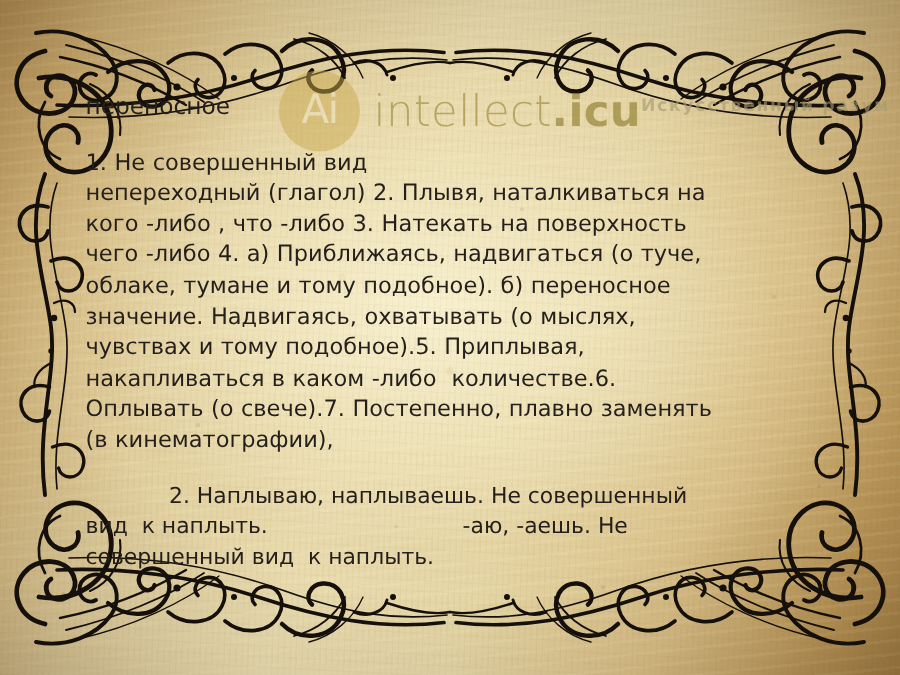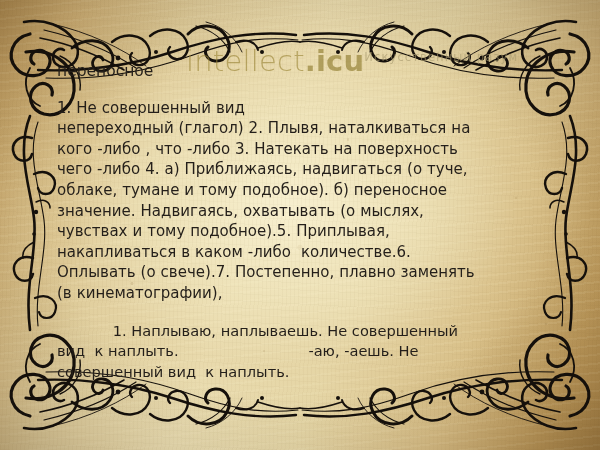--- a/index.html
+++ b/index.html
@@ -105,20 +105,21 @@
     font-weight: 300;
     white-space: nowrap;
   }
   .wm-title b { font-weight: 700; color: #8d7a2c; }
   .wm-sub {
     margin-top: 5px;
     font-size: 11.5px;
     color: #a89a6e;
     letter-spacing: 1.1px;
     white-space: nowrap;
+    font-weight: bold;
   }
 
   
   .content {
     position: absolute;
     left: 57px;
     top: 62px;
     width: 486px;
     color: #2a2622;
   }
@@ -233,36 +234,39 @@
       <g transform="translate(0,450) scale(1,-1)">
           <use href="#cornerspin" x="16" y="42"></use>
         </g>
       <g transform="translate(600,450) scale(-1,-1)">
           <use href="#cornerspin" x="16" y="42"></use>
         </g>
     </svg>
   </div>
 
   <div class="watermark">
+    <div class="wm-badge">
+      <span>Ai</span>
+    </div>
     <div class="wm-text">
       <div class="wm-title"><span>intellect</span><b>.icu</b></div>
       <div class="wm-sub">Искусственный  разум</div>
     </div>
   </div>
 
   <div class="content">
     <div class="headword">переносное</div>
     <div class="body-text">1. Не совершенный вид
 непереходный (глагол) 2. Плывя, наталкиваться на
 кого -либо , что -либо 3. Натекать на поверхность
 чего -либо 4. а) Приближаясь, надвигаться (о туче,
 облаке, тумане и тому подобное). б) переносное
 значение. Надвигаясь, охватывать (о мыслях,
 чувствах и тому подобное).5. Приплывая,
 накапливаться в каком -либо  количестве.6.
 Оплывать (о свече).7. Постепенно, плавно заменять
 (в кинематографии),</div>
-    <div class="conj-block">            1. Наплываю, наплываешь. Не совершенный
+    <div class="conj-block">            2. Наплываю, наплываешь. Не совершенный
 вид  к наплыть.                            -аю, -аешь. Не
 совершенный вид  к наплыть.</div>
   </div>
 
 </div>
 
 </body></html>

